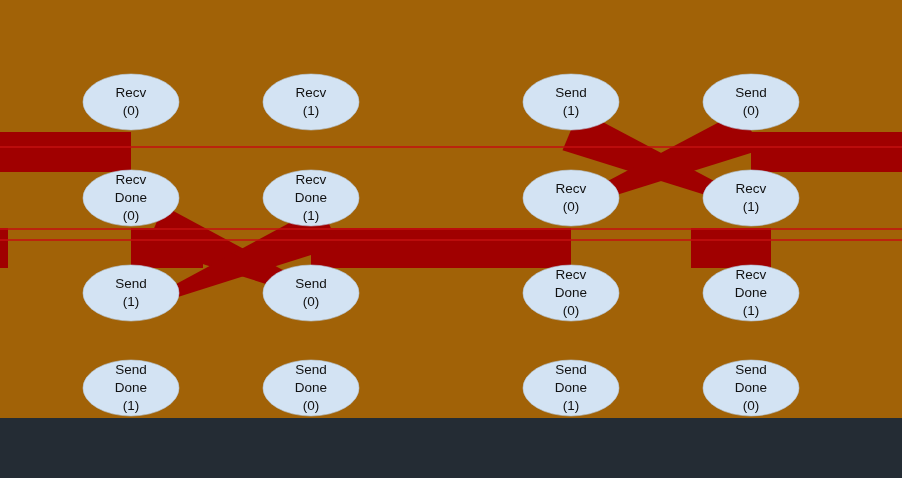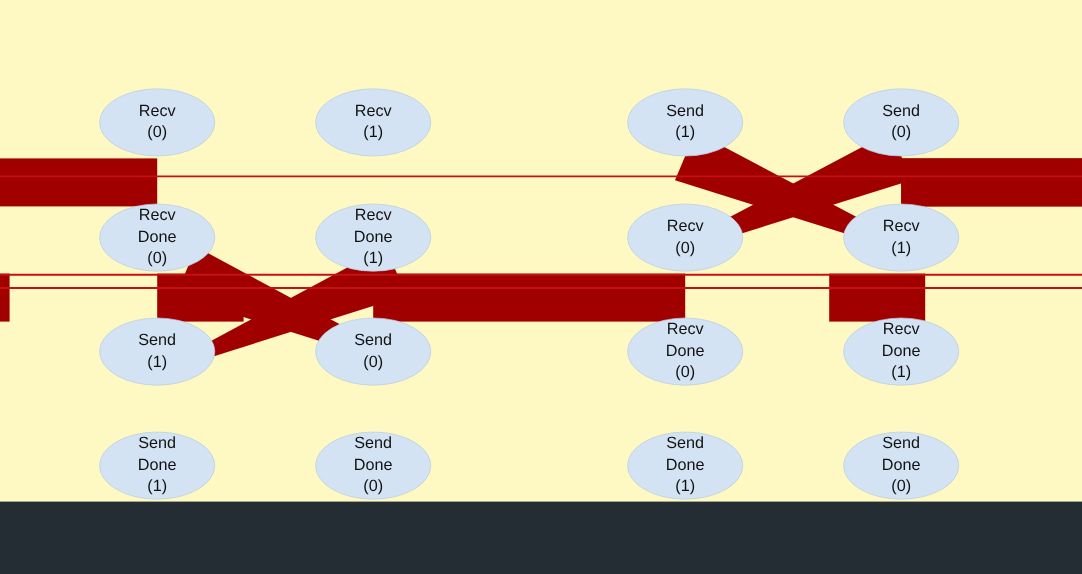--- a/index.html
+++ b/index.html
@@ -4,21 +4,21 @@
 <style>
   html, body {
     margin: 0;
     padding: 0;
     background: #000000;
   }
   #stage {
     position: relative;
     width: 902px;
     height: 478px;
-    background: #fef9c3;
+    background: #a16207;
     overflow: hidden;
     font-family: "Liberation Sans", sans-serif;
   }
   #edges-layer, #nodes-layer {
     position: absolute;
     left: 0;
     top: 0;
     width: 902px;
     height: 478px;
   }

